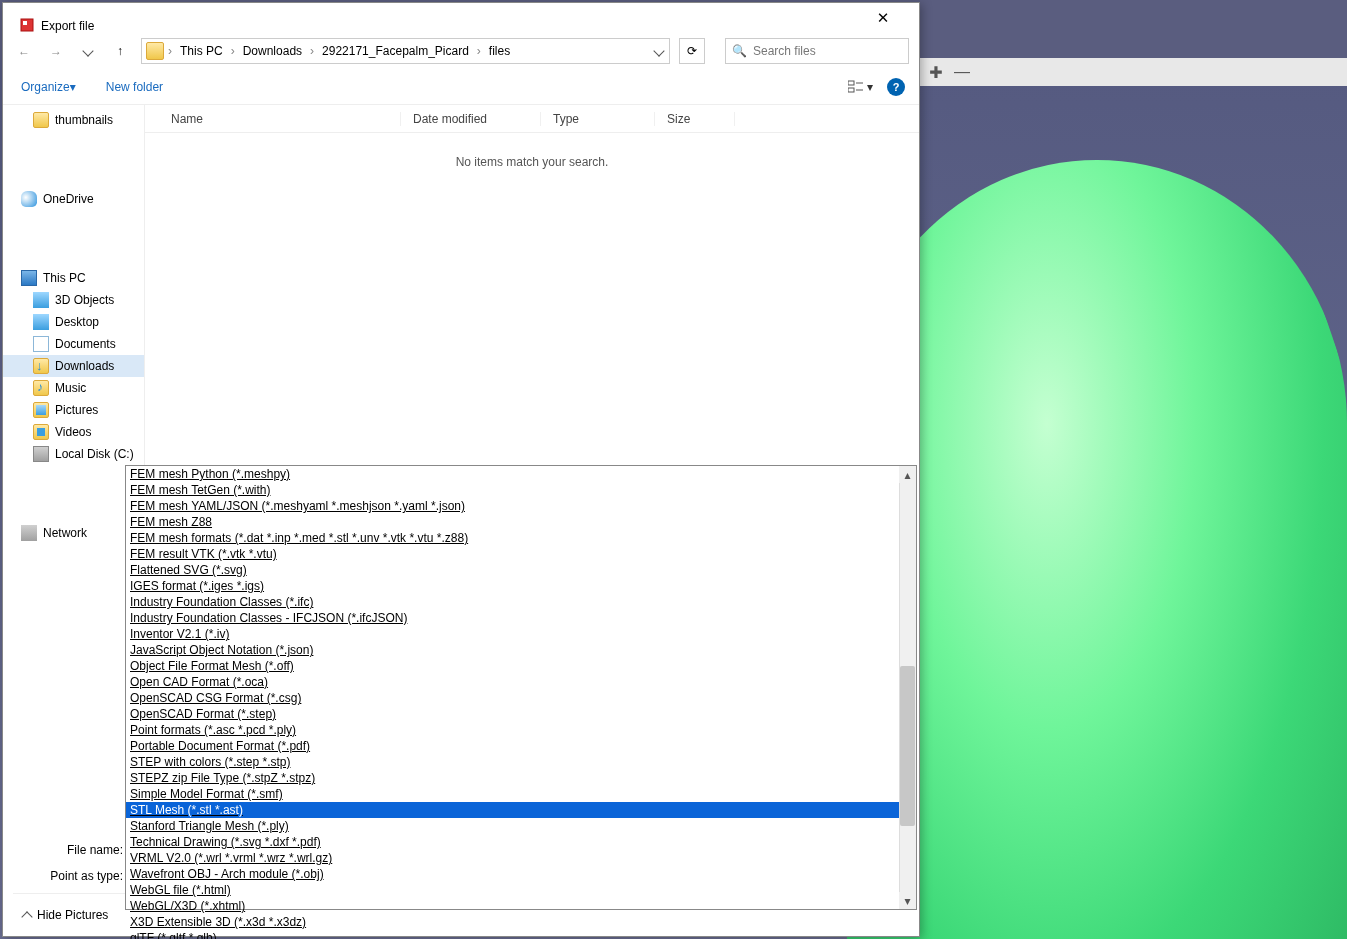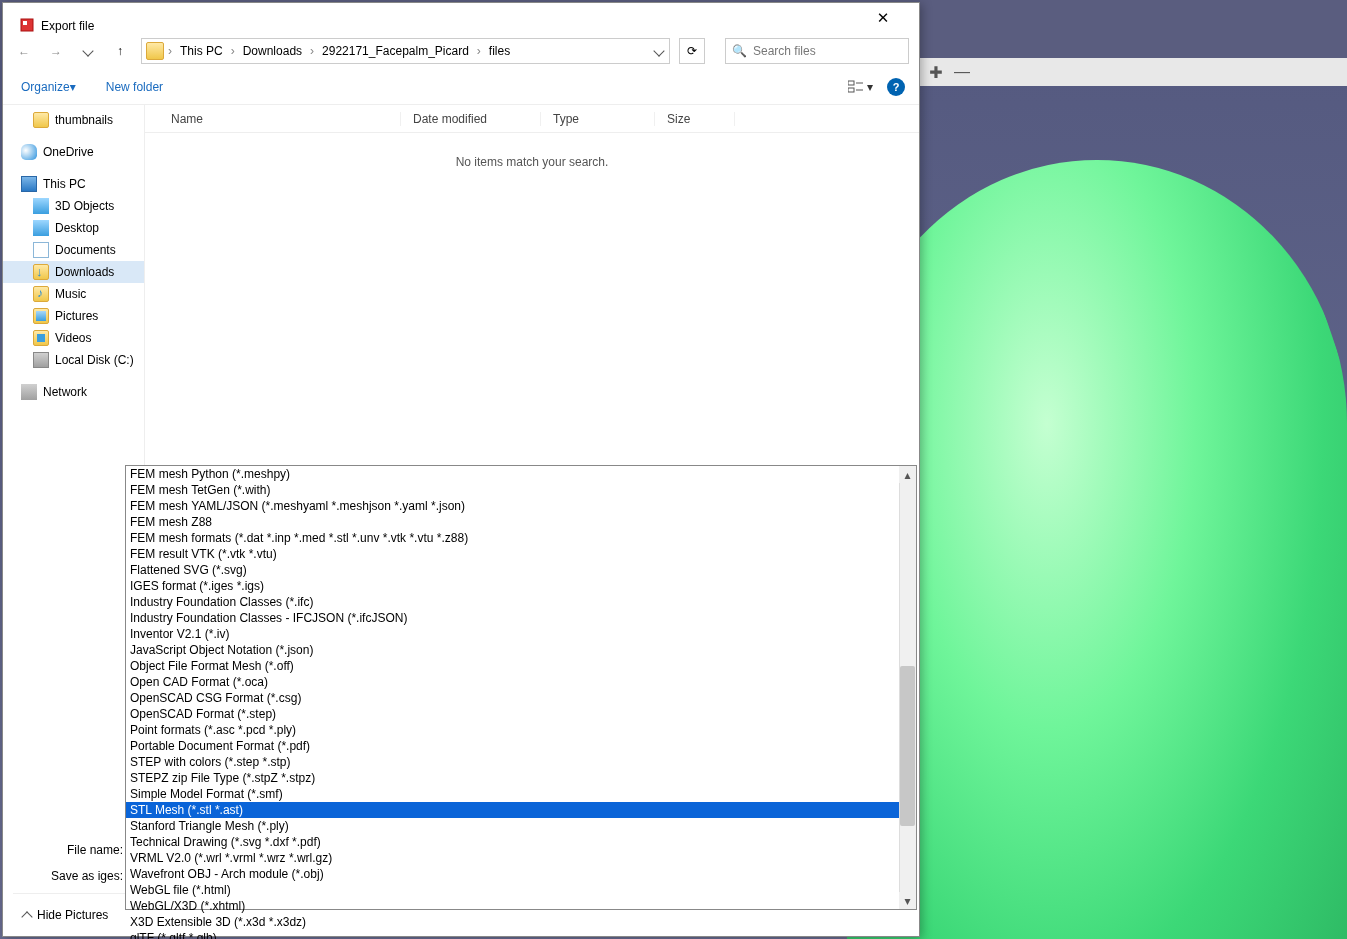--- a/index.html
+++ b/index.html
@@ -55,21 +55,21 @@
 .toolrow .spacer { flex: 1; }
 .toolrow .view-btn { display: flex; align-items: center; gap: 3px; color: #333; padding: 2px 4px; }
 .toolrow .help-btn { width: 18px; height: 18px; border-radius: 50%; background: #0063b1; color: #fff; display: flex; align-items: center; justify-content: center; font-weight: bold; margin-left: 10px; font-size: 11px; }
 
 
 .body { flex: 1; display: flex; min-height: 0; }
 
 
 .navtree { width: 142px; border-right: 1px solid #eee; overflow-y: auto; padding: 4px 0; }
 .navtree .item { display: flex; align-items: center; gap: 6px; padding: 3px 6px 3px 22px; white-space: nowrap; }
-.navtree .item.l1 { padding-left: 18px; }
+.navtree .item.l1 { padding-left: 18px; margin-top: 47px; }
 .navtree .item.l2 { padding-left: 30px; }
 .navtree .item.sel { background: #d9e8f7; }
 .navtree .ic { width: 16px; height: 16px; flex-shrink: 0; }
 .ic.folder { background: linear-gradient(#ffe9a6,#f0c74a); border: 1px solid #dca93a; border-radius: 2px; }
 .ic.onedrive { background: radial-gradient(circle at 30% 40%, #fff, #2a91dd); border-radius: 40% 40% 30% 30%; }
 .ic.pc { background: linear-gradient(#7bb6e8,#2a78c4); border: 1px solid #2967a7; }
 .ic.obj3d { background: linear-gradient(#9dd7ff,#3a9edf); }
 .ic.desktop { background: linear-gradient(#9dd7ff,#3a9edf); }
 .ic.docs { background: #fff; border: 1px solid #8cb7d8; }
 .ic.disk { background: linear-gradient(#d0d0d0,#a0a0a0); border: 1px solid #888; }
@@ -113,21 +113,21 @@
 .props-base { background:#9aa43a; color:#fff; padding:2px 8px; font-weight:500; }
 .props-row { display:flex; border-bottom:1px solid #eee; }
 .props-row .k { width:92px; padding:2px 6px 2px 14px; position:relative; }
 .props-row .k::before { content:"›"; position:absolute; left:3px; color:#888; }
 .props-row .k.noexp::before { content:""; }
 .props-row .v { padding:2px 6px; color:#000; }
 
 
 .type-list {
   position: absolute; left: 125px; top: 465px; width: 792px; max-height: 445px;
-  background: #fff; border: 1px solid #888; overflow-y: visible;
+  background: #fff; border: 1px solid #888; overflow-y: visible; text-decoration: underline;
 }
 .type-list .opt { padding: 1px 4px; white-space: nowrap; }
 .type-list .opt.sel { background: #0a64d8; color: #fff; }
 .type-list .scrollbar { position:absolute; right:0; top:0; bottom:0; width:17px; background:#f0f0f0; border-left:1px solid #ddd; }
 .type-list .thumb { position:absolute; right:1px; top:200px; width:15px; height:160px; background:#c7c7c7; border-radius:2px; }
 .type-list .sbtn { position:absolute; right:0; width:17px; height:17px; display:flex; align-items:center; justify-content:center; color:#555; background:#f0f0f0; }
 .type-list .sbtn.up { top:0; }
 .type-list .sbtn.down { bottom:0; }
 
 .chev { width: 8px; height: 8px; border-right:1.5px solid #555; border-bottom:1.5px solid #555; transform: rotate(45deg); display:inline-block; }
@@ -295,21 +295,21 @@
 
   <div class="bottom">
     <div class="formrow">
       <label>File name:</label>
       <div class="input">
         <span>Unnamed-UMesh_default2</span>
         <span class="dd-btn"><span class="chev"></span></span>
       </div>
     </div>
     <div class="formrow">
-      <label>Save as iges:</label>
+      <label>Point as type:</label>
       <div class="select hl">
         <span>3D Manufacturing Format (*.3mf)</span>
         <span class="dd-btn"><span class="chev"></span></span>
       </div>
     </div>
     <div class="hide-folders">
       <span class="chev up"></span>
       <span>Hide Pictures</span>
     </div>
   </div>

